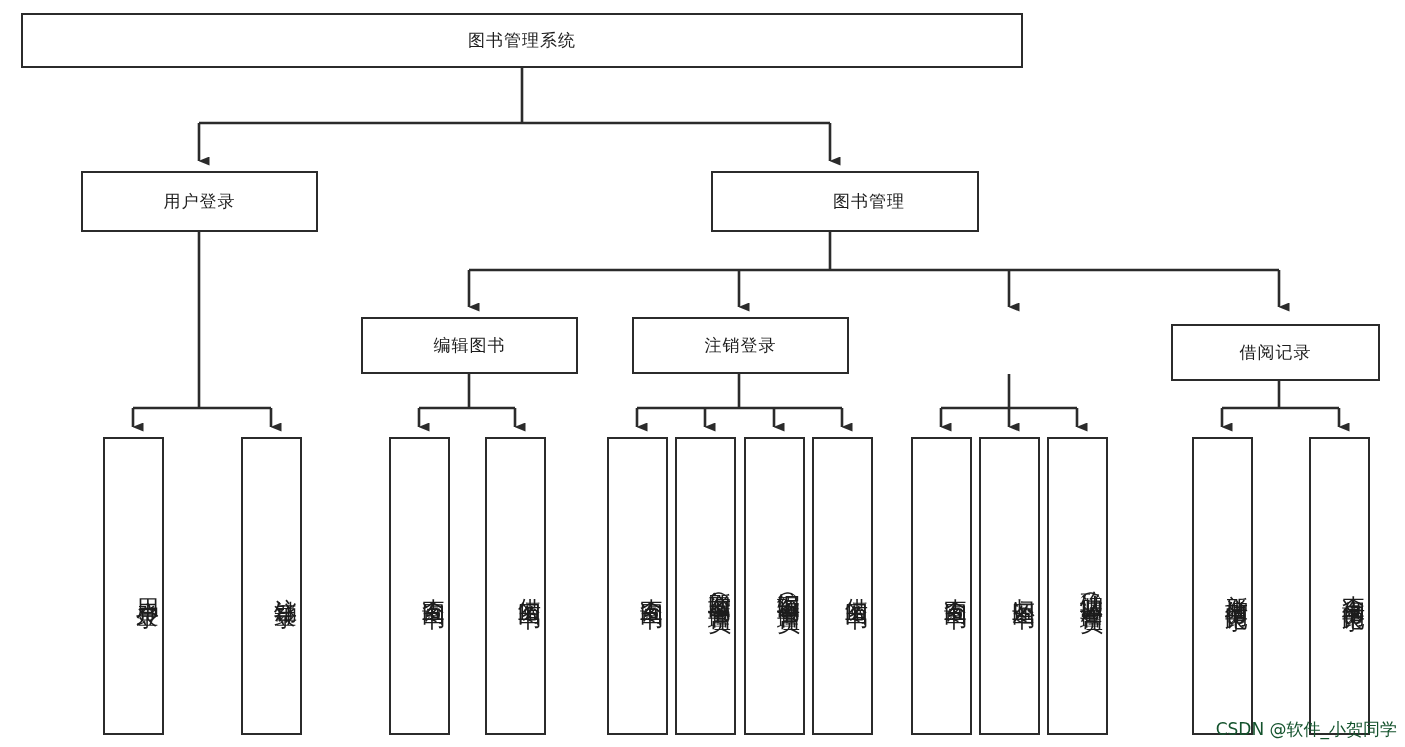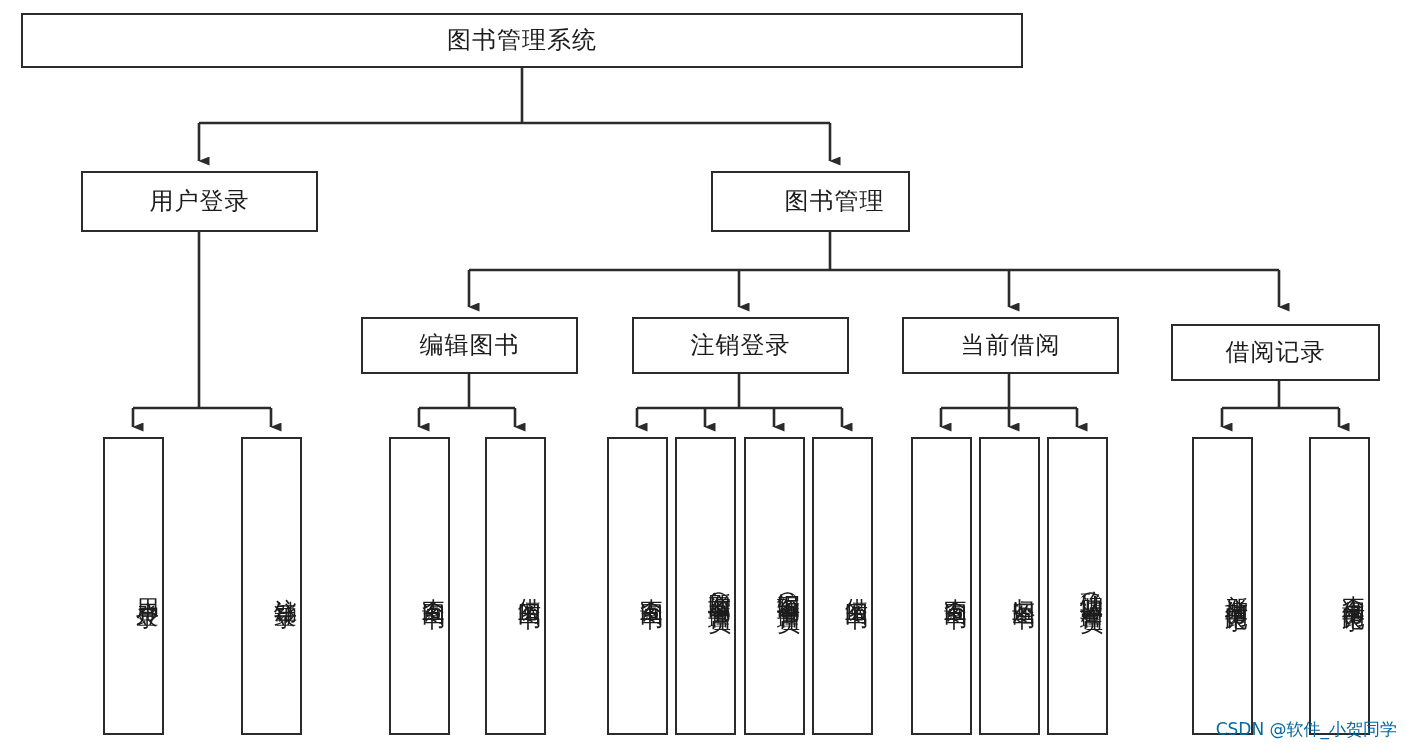--- a/index.html
+++ b/index.html
@@ -31,21 +31,21 @@
     box-sizing: border-box;
     background: #ffffff;
     border: 2px solid #2b2b2b;
     display: flex;
     align-items: center;
     justify-content: center;
     color: #1c1c1c;
     z-index: 2;
   }
   .node.horizontal {
-    font-size: 24px;
+    font-size: 17px;
     letter-spacing: 1px;
     line-height: 1.2;
   }
   .node.vertical {
     writing-mode: vertical-rl;
     text-orientation: upright;
     font-size: 23px;
     line-height: 1.25;
     letter-spacing: 3px;
     padding: 10px 0;
@@ -59,21 +59,21 @@
   }
   .node-label {
     display: block;
     white-space: nowrap;
   }
   #watermark {
     position: absolute;
     right: 8px;
     bottom: 6px;
     font-size: 17px;
-    color: #0369a1;
+    color: #14532d;
     z-index: 5;
     white-space: nowrap;
     font-family: "DejaVu Sans", "Liberation Sans", sans-serif;
   }
 </style>
 </head>
 <body>
 
 <div id="diagram-root">
 
@@ -128,35 +128,32 @@
   </svg>
 
   <div class="node horizontal" style="left:21px; top:13px; width:1002px; height:55px;">
     <span class="node-label">图书管理系统</span>
   </div>
 
   <div class="node horizontal" style="left:81px; top:171px; width:237px; height:61px;">
     <span class="node-label">用户登录</span>
   </div>
 
-  <div class="node horizontal" style="left:711px; top:171px; width:199px; height:61px;padding-left:48px;">
+  <div class="node horizontal" style="left:711px; top:171px; width:268px; height:61px;padding-left:48px;">
     <span class="node-label">图书管理</span>
   </div>
 
   <div class="node horizontal" style="left:361px; top:317px; width:217px; height:57px;">
     <span class="node-label">编辑图书</span>
   </div>
 
   <div class="node horizontal" style="left:632px; top:317px; width:217px; height:57px;">
     <span class="node-label">注销登录</span>
   </div>
 
-  <div class="node horizontal" style="left:902px; top:317px; width:217px; height:57px;">
-    <span class="node-label">当前借阅</span>
-  </div>
 
   <div class="node horizontal" style="left:1171px; top:324px; width:209px; height:57px;">
     <span class="node-label">借阅记录</span>
   </div>
 
   <div class="node vertical" style="left:103px; top:437px; width:61px; height:298px;">
     <span class="node-label">用户登录</span>
   </div>
 
   <div class="node vertical" style="left:241px; top:437px; width:61px; height:298px;">

